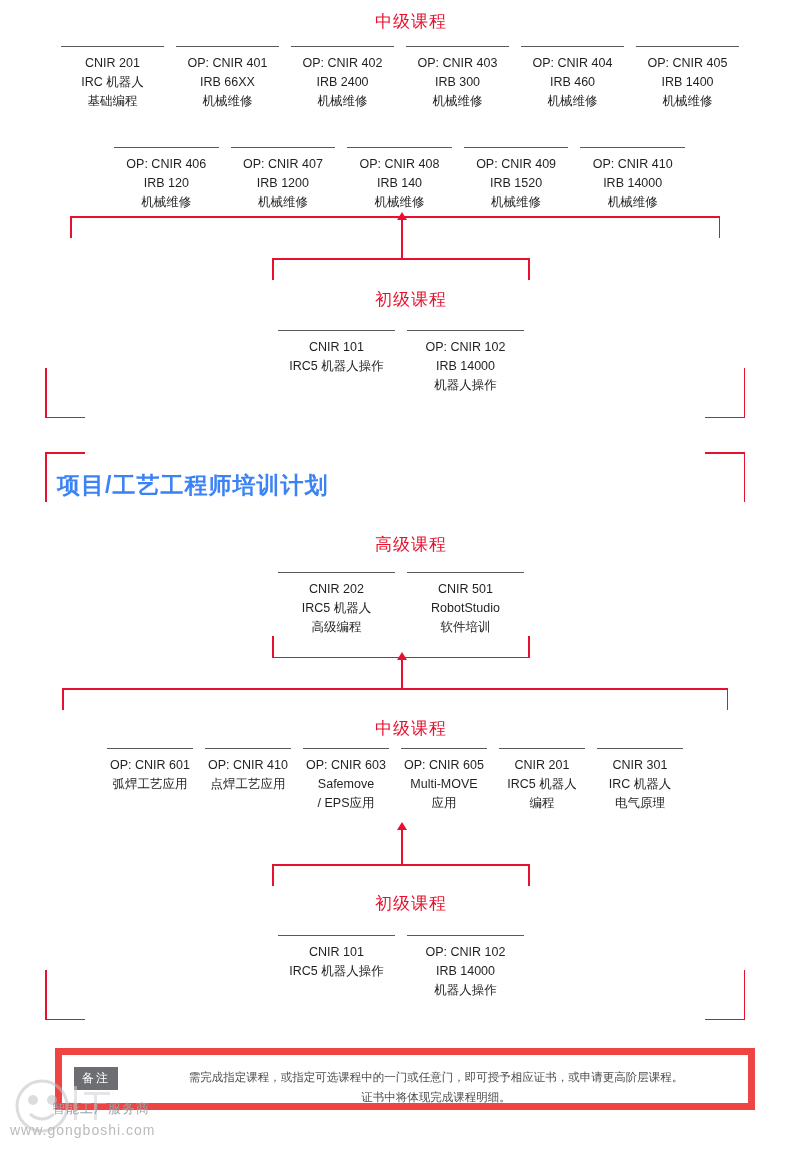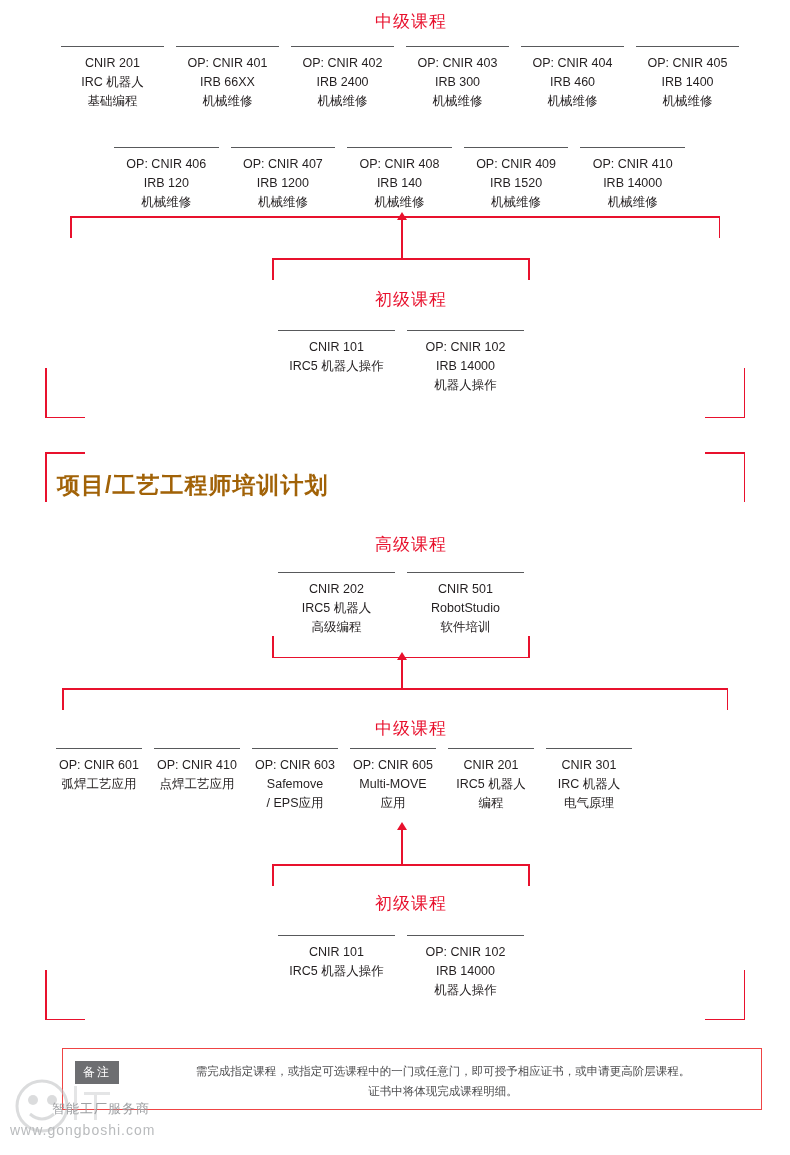--- a/index.html
+++ b/index.html
@@ -16,28 +16,28 @@
   
   .level-title{
     color:#e8112d;
     font-size:17px;
     text-align:center;
     font-weight:400;
     letter-spacing:1px;
     margin-left:32px;
   }
   .section-title{
-    color:#a16207;
+    color:#3b82f6;
     font-size:23px;
     font-weight:700;
     letter-spacing:1px;
   }
 
   
-  .row{display:flex;justify-content:flex-start;align-items:flex-start;}
+  .row{display:flex;justify-content:center;align-items:flex-start;}
   .card{
     text-align:center;
     font-size:12.5px;
     line-height:19px;
     color:#231f20;
     padding:0 6px;
     box-sizing:border-box;
   }
   .card .ln{display:block;white-space:nowrap;}
   .card .hd{
@@ -56,22 +56,22 @@
     border-left:5px solid transparent;
     border-right:5px solid transparent;
     border-bottom:8px solid #e8112d;
   }
   
   .corner{position:absolute;}
   .corner i{position:absolute;background:#e8112d;}
 
   .footnote{
     position:absolute;
-    left:62px;top:1048px;width:700px;height:62px;
-    border:1px solid #ef4444;
+    left:55px;top:1048px;width:700px;height:62px;
+    border:7px solid #ef4444;
     box-sizing:border-box;
     background:#fff;
   }
   .fn-badge{
     position:absolute;left:12px;top:12px;
     background:#6d6e71;color:#fff;
     font-size:12px;padding:3px 8px;letter-spacing:2px;
   }
   .fn-text{
     position:absolute;left:72px;top:12px;right:10px;

